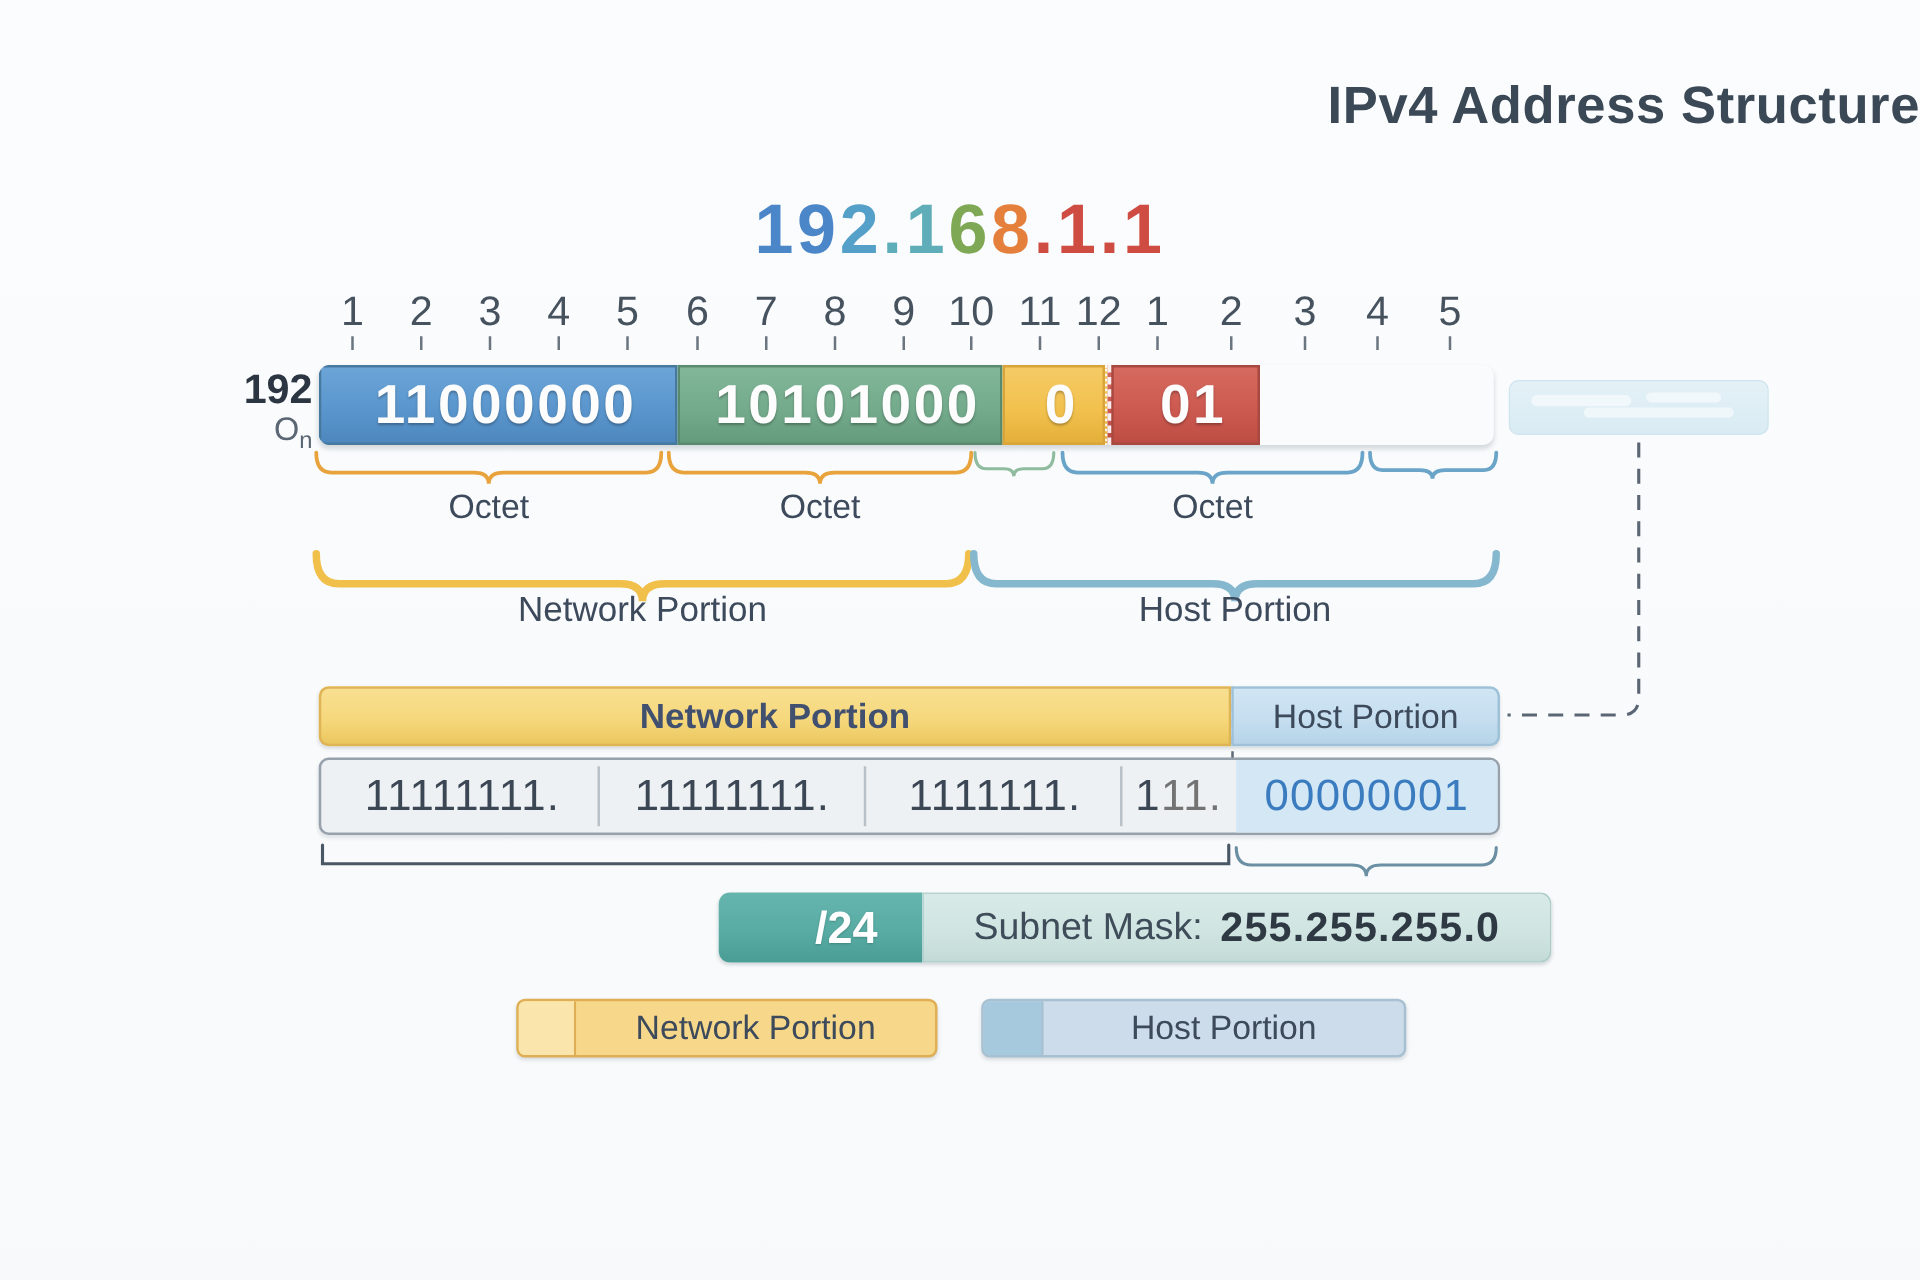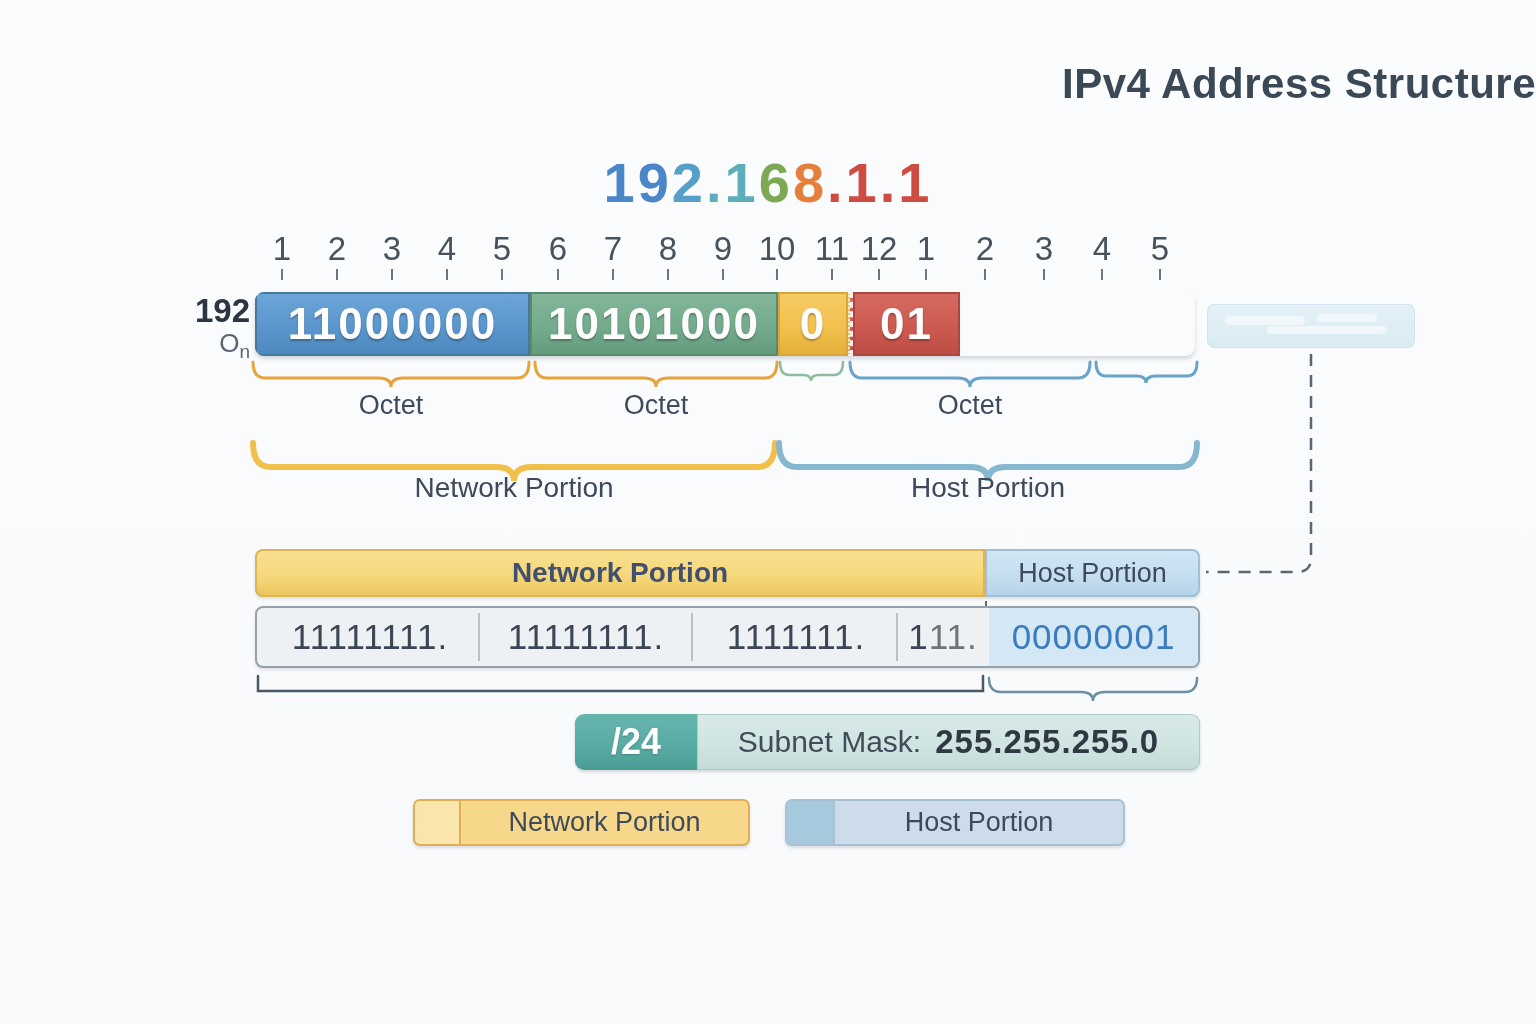--- a/index.html
+++ b/index.html
@@ -28,21 +28,21 @@
   .rowlabel .base{font-size:26px;color:#5a6673;line-height:30px;}
   .rowlabel .base sub{font-size:19px;}
   
   .mainbar{
     position:absolute;left:255px;top:292px;width:940px;height:64px;
     display:flex;border-radius:9px;overflow:hidden;
     box-shadow:0 3px 4px rgba(40,60,80,.18);
   }
   .seg{display:flex;align-items:center;justify-content:center;
     font-size:44px;font-weight:700;color:#fdfdfd;letter-spacing:2px;
-    text-shadow:0 2px 2px rgba(0,0,0,.28);}
+    text-shadow:0 2px 2px rgba(0,0,0,.28);padding-left:12px;}
   .seg-blue{width:275px;background:linear-gradient(180deg,#6da5d8 0%,#5a96cd 55%,#4c86bd 100%);
     box-shadow:inset 0 0 0 2px #47799f;}
   .seg-green{width:248px;background:linear-gradient(180deg,#83b79a 0%,#74ab8c 55%,#639a7b 100%);
     box-shadow:inset 0 0 0 2px #5a8a6e;}
   .seg-yellow{width:70px;background:linear-gradient(180deg,#f5cb66 0%,#f2c14e 55%,#e3ae38 100%);
     box-shadow:inset 0 0 0 2px #d9a53a;border-right:2px dotted rgba(255,255,255,.85);}
   .seg-red1{width:238px;background:linear-gradient(180deg,#d66b61 0%,#cd5a50 55%,#bc4c43 100%);
     box-shadow:inset 0 0 0 2px #a84840;}
   .seg-red2{width:107px;background:linear-gradient(180deg,#d66b61 0%,#cd5a50 55%,#bc4c43 100%);
     box-shadow:inset 0 0 0 2px #a84840;border-left:3px dashed rgba(255,255,255,.9);}
@@ -78,21 +78,21 @@
   .msep{position:absolute;top:5px;bottom:5px;width:2px;background:#b9c1c8;}
   .mgroup{position:absolute;top:0;height:58px;display:flex;align-items:center;justify-content:center;
     font-size:35px;color:#3b4754;letter-spacing:1px;}
   .mgroup.red-part b{font-weight:400;color:#737373;}
   .mgroup.blue-bits{color:#3a7cbf;}
   
   .subnet{position:absolute;left:575px;top:714px;height:56px;display:flex;
     border-radius:9px;box-shadow:0 2px 3px rgba(40,60,80,.18);}
   .subnet .prefix{width:122px;background:linear-gradient(180deg,#65b5ad 0%,#58aca4 55%,#4a9d95 100%);
     border-radius:9px 0 0 9px;display:flex;align-items:center;justify-content:center;
-    font-size:36px;font-weight:700;color:#ffffff;text-shadow:0 1px 2px rgba(0,0,0,.2);}
+    font-size:36px;font-weight:700;color:#ffffff;text-shadow:0 1px 2px rgba(0,0,0,.2);padding-left:41px;}
   .subnet .body{width:503px;background:linear-gradient(180deg,#d8eae7 0%,#cfe4e1 60%,#c2dad6 100%);
     box-shadow:inset 0 0 0 1px #adcbc7;border-radius:0 9px 9px 0;
     display:flex;align-items:center;justify-content:center;gap:14px;}
   .subnet .lbl{font-size:30px;color:#3f4c59;}
   .subnet .val{font-size:33px;font-weight:700;color:#2e3944;letter-spacing:1px;}
   
   .legend-pill{position:absolute;top:799px;height:47px;display:flex;border-radius:7px;
     box-shadow:0 2px 3px rgba(40,60,80,.15);box-sizing:border-box;}
   .lg-net{left:413px;width:337px;background:#f7d88a;border:2px solid #dfae55;}
   .lg-net .swatch{width:44px;background:#fae6ad;border-right:2px solid #dfae55;border-radius:5px 0 0 5px;}

